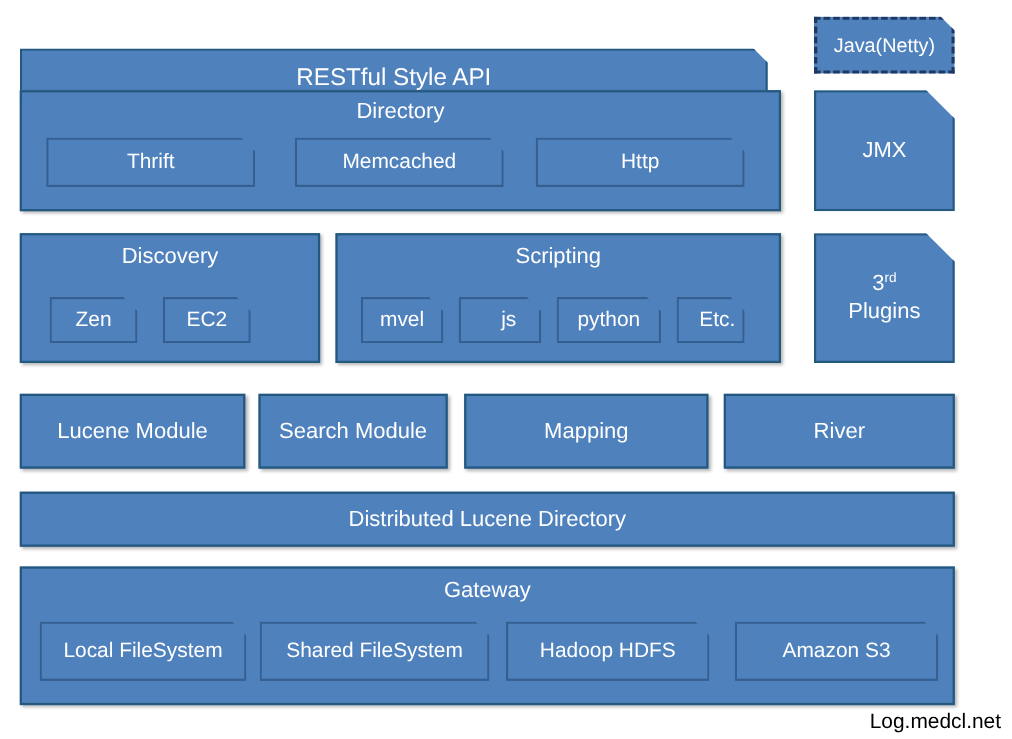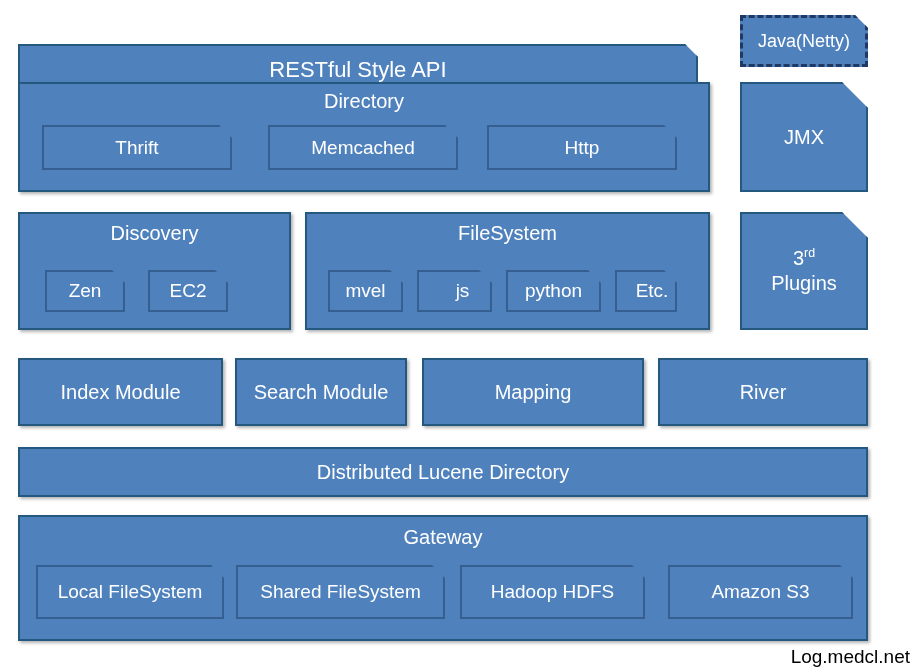--- a/index.html
+++ b/index.html
@@ -138,21 +138,21 @@
 
     <div class="box inner fold-sm t-md" style="left:25px; top:56px; width:80px; height:42px;">
       <span>Zen</span>
     </div>
     <div class="box inner fold-sm t-md" style="left:128px; top:56px; width:80px; height:42px;">
       <span>EC2</span>
     </div>
   </div>
 
   <div class="box outer group" style="left:305px; top:212px; width:405px; height:118px;">
-    <div class="grp-title t-lg" style="padding-top:8px;">FileSystem</div>
+    <div class="grp-title t-lg" style="padding-top:8px;">Scripting</div>
 
     <div class="box inner fold-sm t-md" style="left:21px; top:56px; width:75px; height:42px;">
       <span>mvel</span>
     </div>
     <div class="box inner fold-sm t-md" style="left:110px; top:56px; width:75px; height:42px;padding-left:16px;">
       <span>js</span>
     </div>
     <div class="box inner fold-sm t-md" style="left:199px; top:56px; width:95px; height:42px;">
       <span>python</span>
     </div>
@@ -162,21 +162,21 @@
   </div>
 
   <div class="box outer fold-lg stack t-lg" style="left:740px; top:212px; width:128px; height:118px;">
     <div>
       <span>3</span><sup>rd</sup>
     </div>
     <div>Plugins</div>
   </div>
 
   <div class="box outer t-lg" style="left:18px; top:358px; width:205px; height:68px;">
-    <span>Index Module</span>
+    <span>Lucene Module</span>
   </div>
   <div class="box outer t-lg" style="left:235px; top:358px; width:172px; height:68px;">
     <span>Search Module</span>
   </div>
   <div class="box outer t-lg" style="left:658px; top:358px; width:210px; height:68px;">
     <span>River</span>
   </div>
   <div class="box outer t-lg" style="left:422px; top:358px; width:222px; height:68px;">
     <span>Mapping</span>
   </div>

